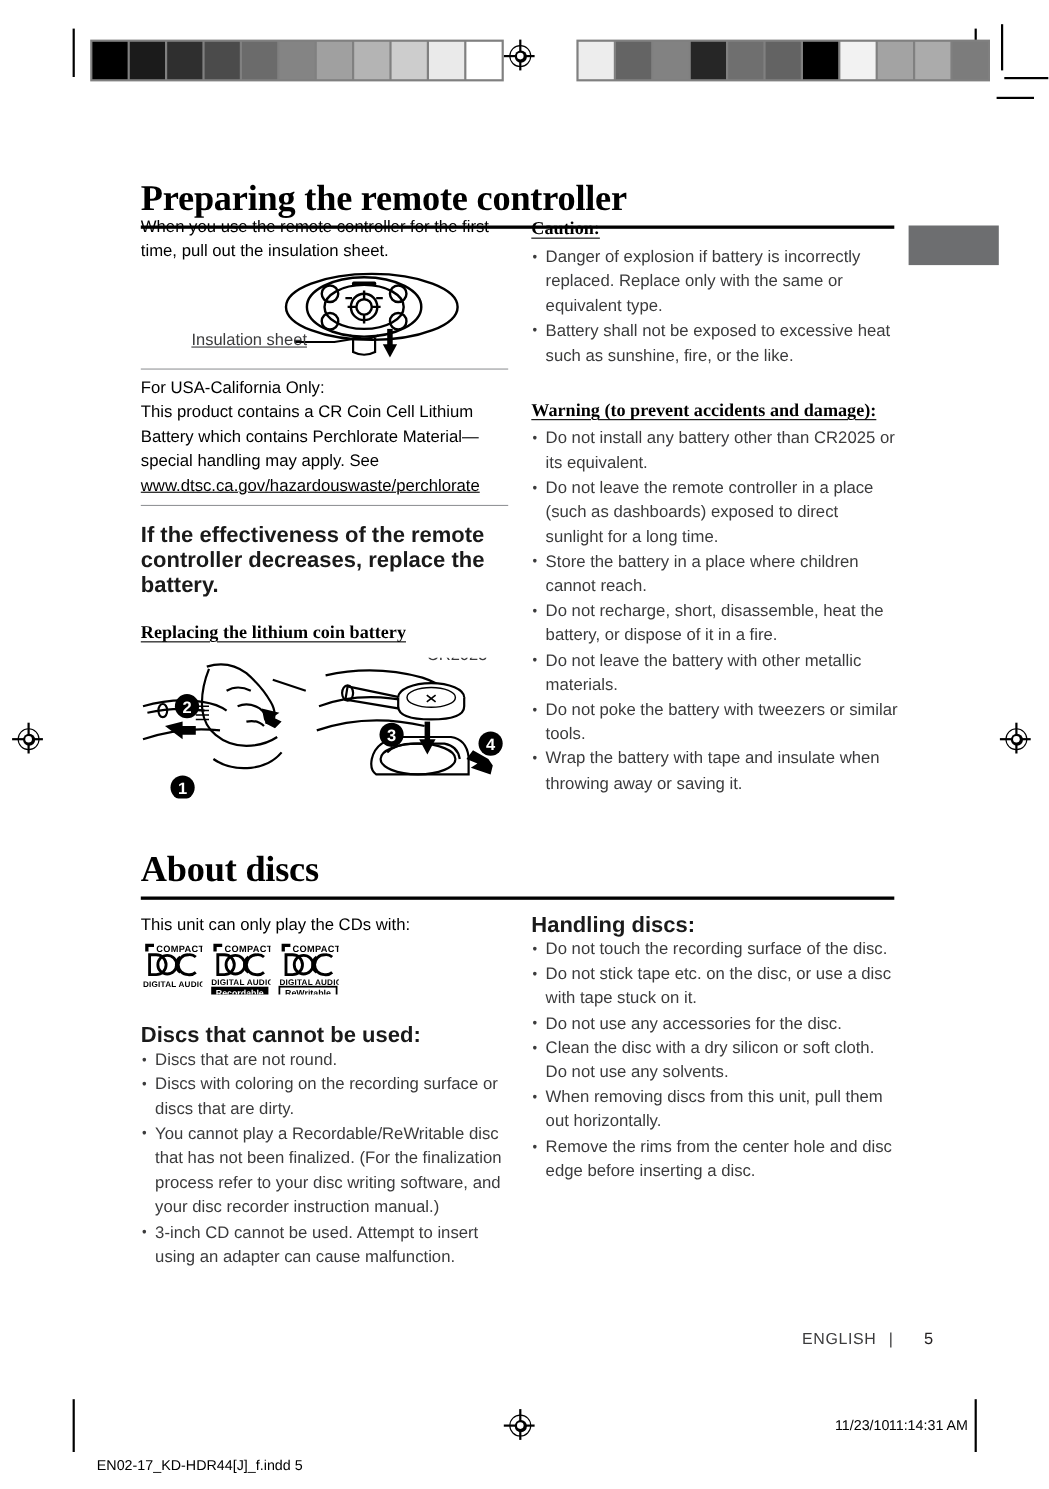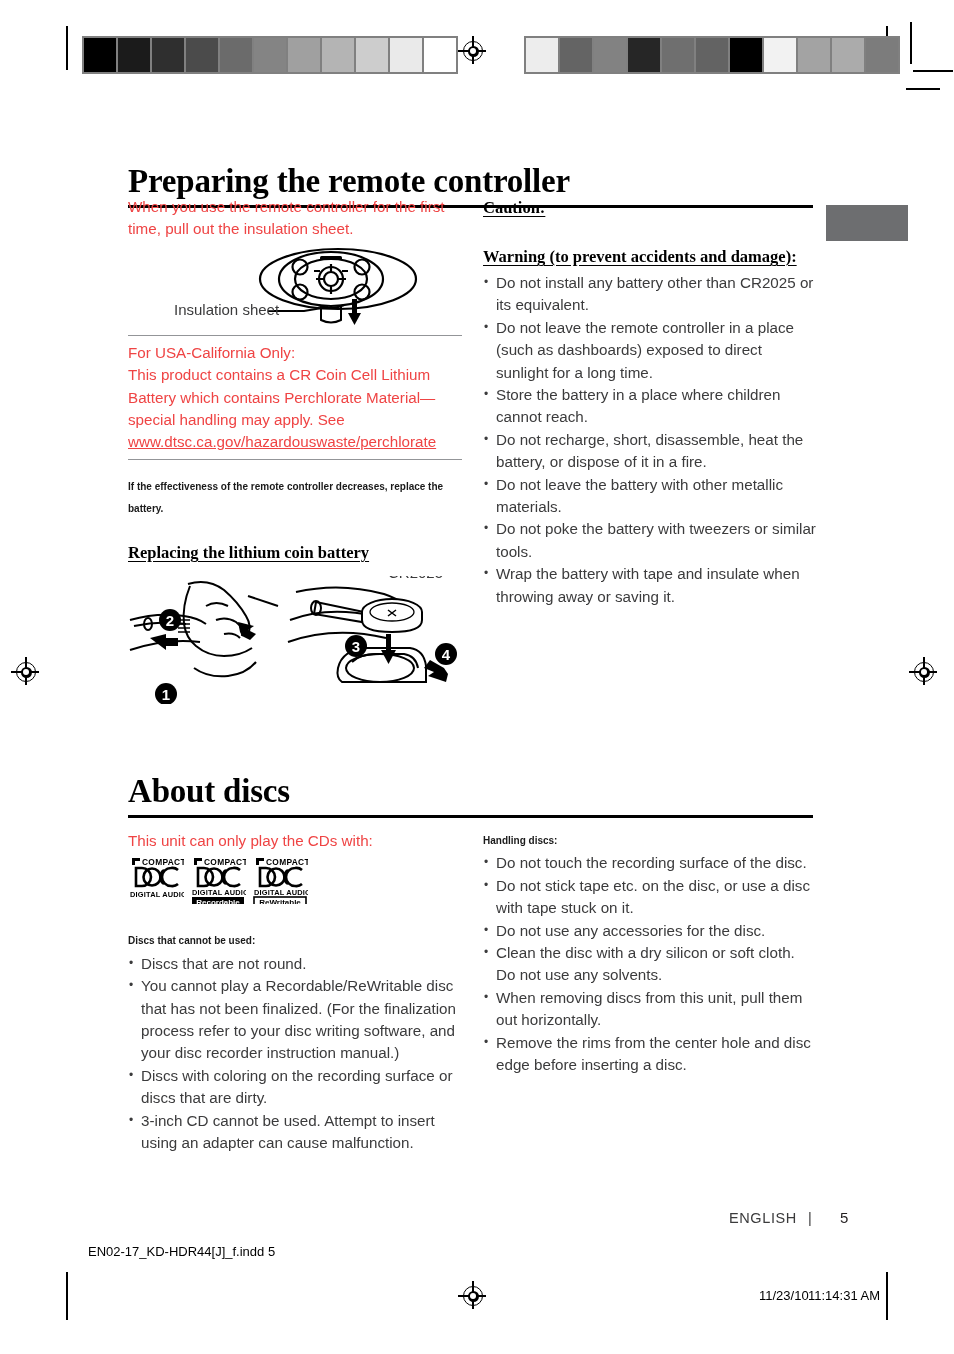--- a/index.html
+++ b/index.html
@@ -81,26 +81,26 @@
 
   .col { position: absolute; width: 334px; }
   .col-left  { left: 128px; }
   .col-right { left: 483px; }
 
   p, ul { margin: 0; }
 
   .body-text {
     font-size: 15.2px;
     line-height: 22.4px;
-    color: #ef4444;
+    color: #000000;
     font-family: "Liberation Sans", sans-serif;
   }
 
   .bold-head {
-    font-size: 10px;
+    font-size: 20px;
     line-height: 22.4px;
     font-weight: bold;
     color: #1a1a1a;
   }
 
   .ser-head {
     font-family: "Liberation Serif", serif;
     font-weight: bold;
     font-size: 16.5px;
     line-height: 23px;
@@ -129,21 +129,21 @@
   .thin-rule { border-bottom: 1.5px solid #939598; }
 
   .link-u { text-decoration: underline; }
 
   
   .remote-fig { position: relative; height: 88px; }
   .ins-label {
     position: absolute;
     font-size: 15px;
     color: #3b3b3c;
-    left: 46px; top: 60px;
+    left: 46px; top: 60px; text-decoration: underline;
   }
 
   
   .cdrow { display: flex; gap: 6px; align-items: center; margin-top: 4px; }
   .cdlogo { width: 56px; }
   .cdlogo svg { display: block; }
 
   
   .footer-lang {
     position: absolute;
@@ -367,20 +367,24 @@
 
         <text x="260" y="2" font-family="Liberation Sans, sans-serif" font-size="15" fill="#3b3b3c">CR2025</text>
       </svg>
     </div>
   </div>
 
   <div class="col col-right" style="top:196px;">
     <div>
       <span class="ser-head">Caution:</span>
     </div>
+    <ul class="bullets" style="margin-top:4px;">
+      <li>Danger of explosion if battery is incorrectly replaced. Replace only with the same or equivalent type.</li>
+      <li>Battery shall not be exposed to excessive heat such as sunshine, fire, or the like.</li>
+    </ul>
 
     <div style="margin-top:26px;">
       <span class="ser-head">Warning (to prevent accidents and damage):</span>
     </div>
     <ul class="bullets" style="margin-top:4px;">
       <li>Do not install any battery other than CR2025 or its equivalent.</li>
       <li>Do not leave the remote controller in a place (such as dashboards) exposed to direct sunlight for a long time.</li>
       <li>Store the battery in a place where children cannot reach.</li>
       <li>Do not recharge, short, disassemble, heat the battery, or dispose of it in a fire.</li>
       <li>Do not leave the battery with other metallic materials.</li>
@@ -445,39 +449,39 @@
           <text x="2" y="39" font-family="Liberation Sans, sans-serif" font-size="7.4" font-weight="bold" fill="#000" letter-spacing="0.2">DIGITAL AUDIO</text>
           <rect x="2" y="41" width="52" height="11" fill="none" stroke="#000" stroke-width="1.6"></rect>
           <text x="28" y="49.4" font-family="Liberation Sans, sans-serif" font-size="8" font-weight="bold" fill="#000" text-anchor="middle">ReWritable</text>
         </svg>
       </div>
     </div>
 
     <p class="bold-head" style="margin-top:26px;">Discs that cannot be used:</p>
     <ul class="bullets">
       <li>Discs that are not round.</li>
+      <li>Discs with coloring on the recording surface or discs that are dirty.</li>
       <li>You cannot play a Recordable/ReWritable disc that has not been finalized. (For the finalization process refer to your disc writing software, and your disc recorder instruction manual.)</li>
-      <li>Discs with coloring on the recording surface or discs that are dirty.</li>
       <li>3-inch CD cannot be used. Attempt to insert using an adapter can cause malfunction.</li>
     </ul>
   </div>
 
   <div class="col col-right" style="top:830px;">
     <p class="bold-head">Handling discs:</p>
     <ul class="bullets">
       <li>Do not touch the recording surface of the disc.</li>
       <li>Do not stick tape etc. on the disc, or use a disc with tape stuck on it.</li>
       <li>Do not use any accessories for the disc.</li>
       <li>Clean the disc with a dry silicon or soft cloth. Do not use any solvents.</li>
       <li>When removing discs from this unit, pull them out horizontally.</li>
       <li>Remove the rims from the center hole and disc edge before inserting a disc.</li>
     </ul>
   </div>
 
   <div class="footer-lang" style="left:729px; top:1210px;">ENGLISH</div>
   <div class="footer-pipe" style="left:808px; top:1210px;">|</div>
   <div class="footer-page" style="left:840px; top:1209px;">5</div>
 
-  <div class="slug" style="left:88px; top:1244px;">EN02-17_KD-HDR44[J]_f.indd   5</div>
+  <div class="slug" style="left:88px; top:1324px;">EN02-17_KD-HDR44[J]_f.indd   5</div>
   <div class="slug" style="left:743px; top:1288px;margin-left:16px;">11/23/10</div>
   <div class="slug" style="left:808px; top:1288px;">11:14:31 AM</div>
 
 </div>
 
 </body></html>

